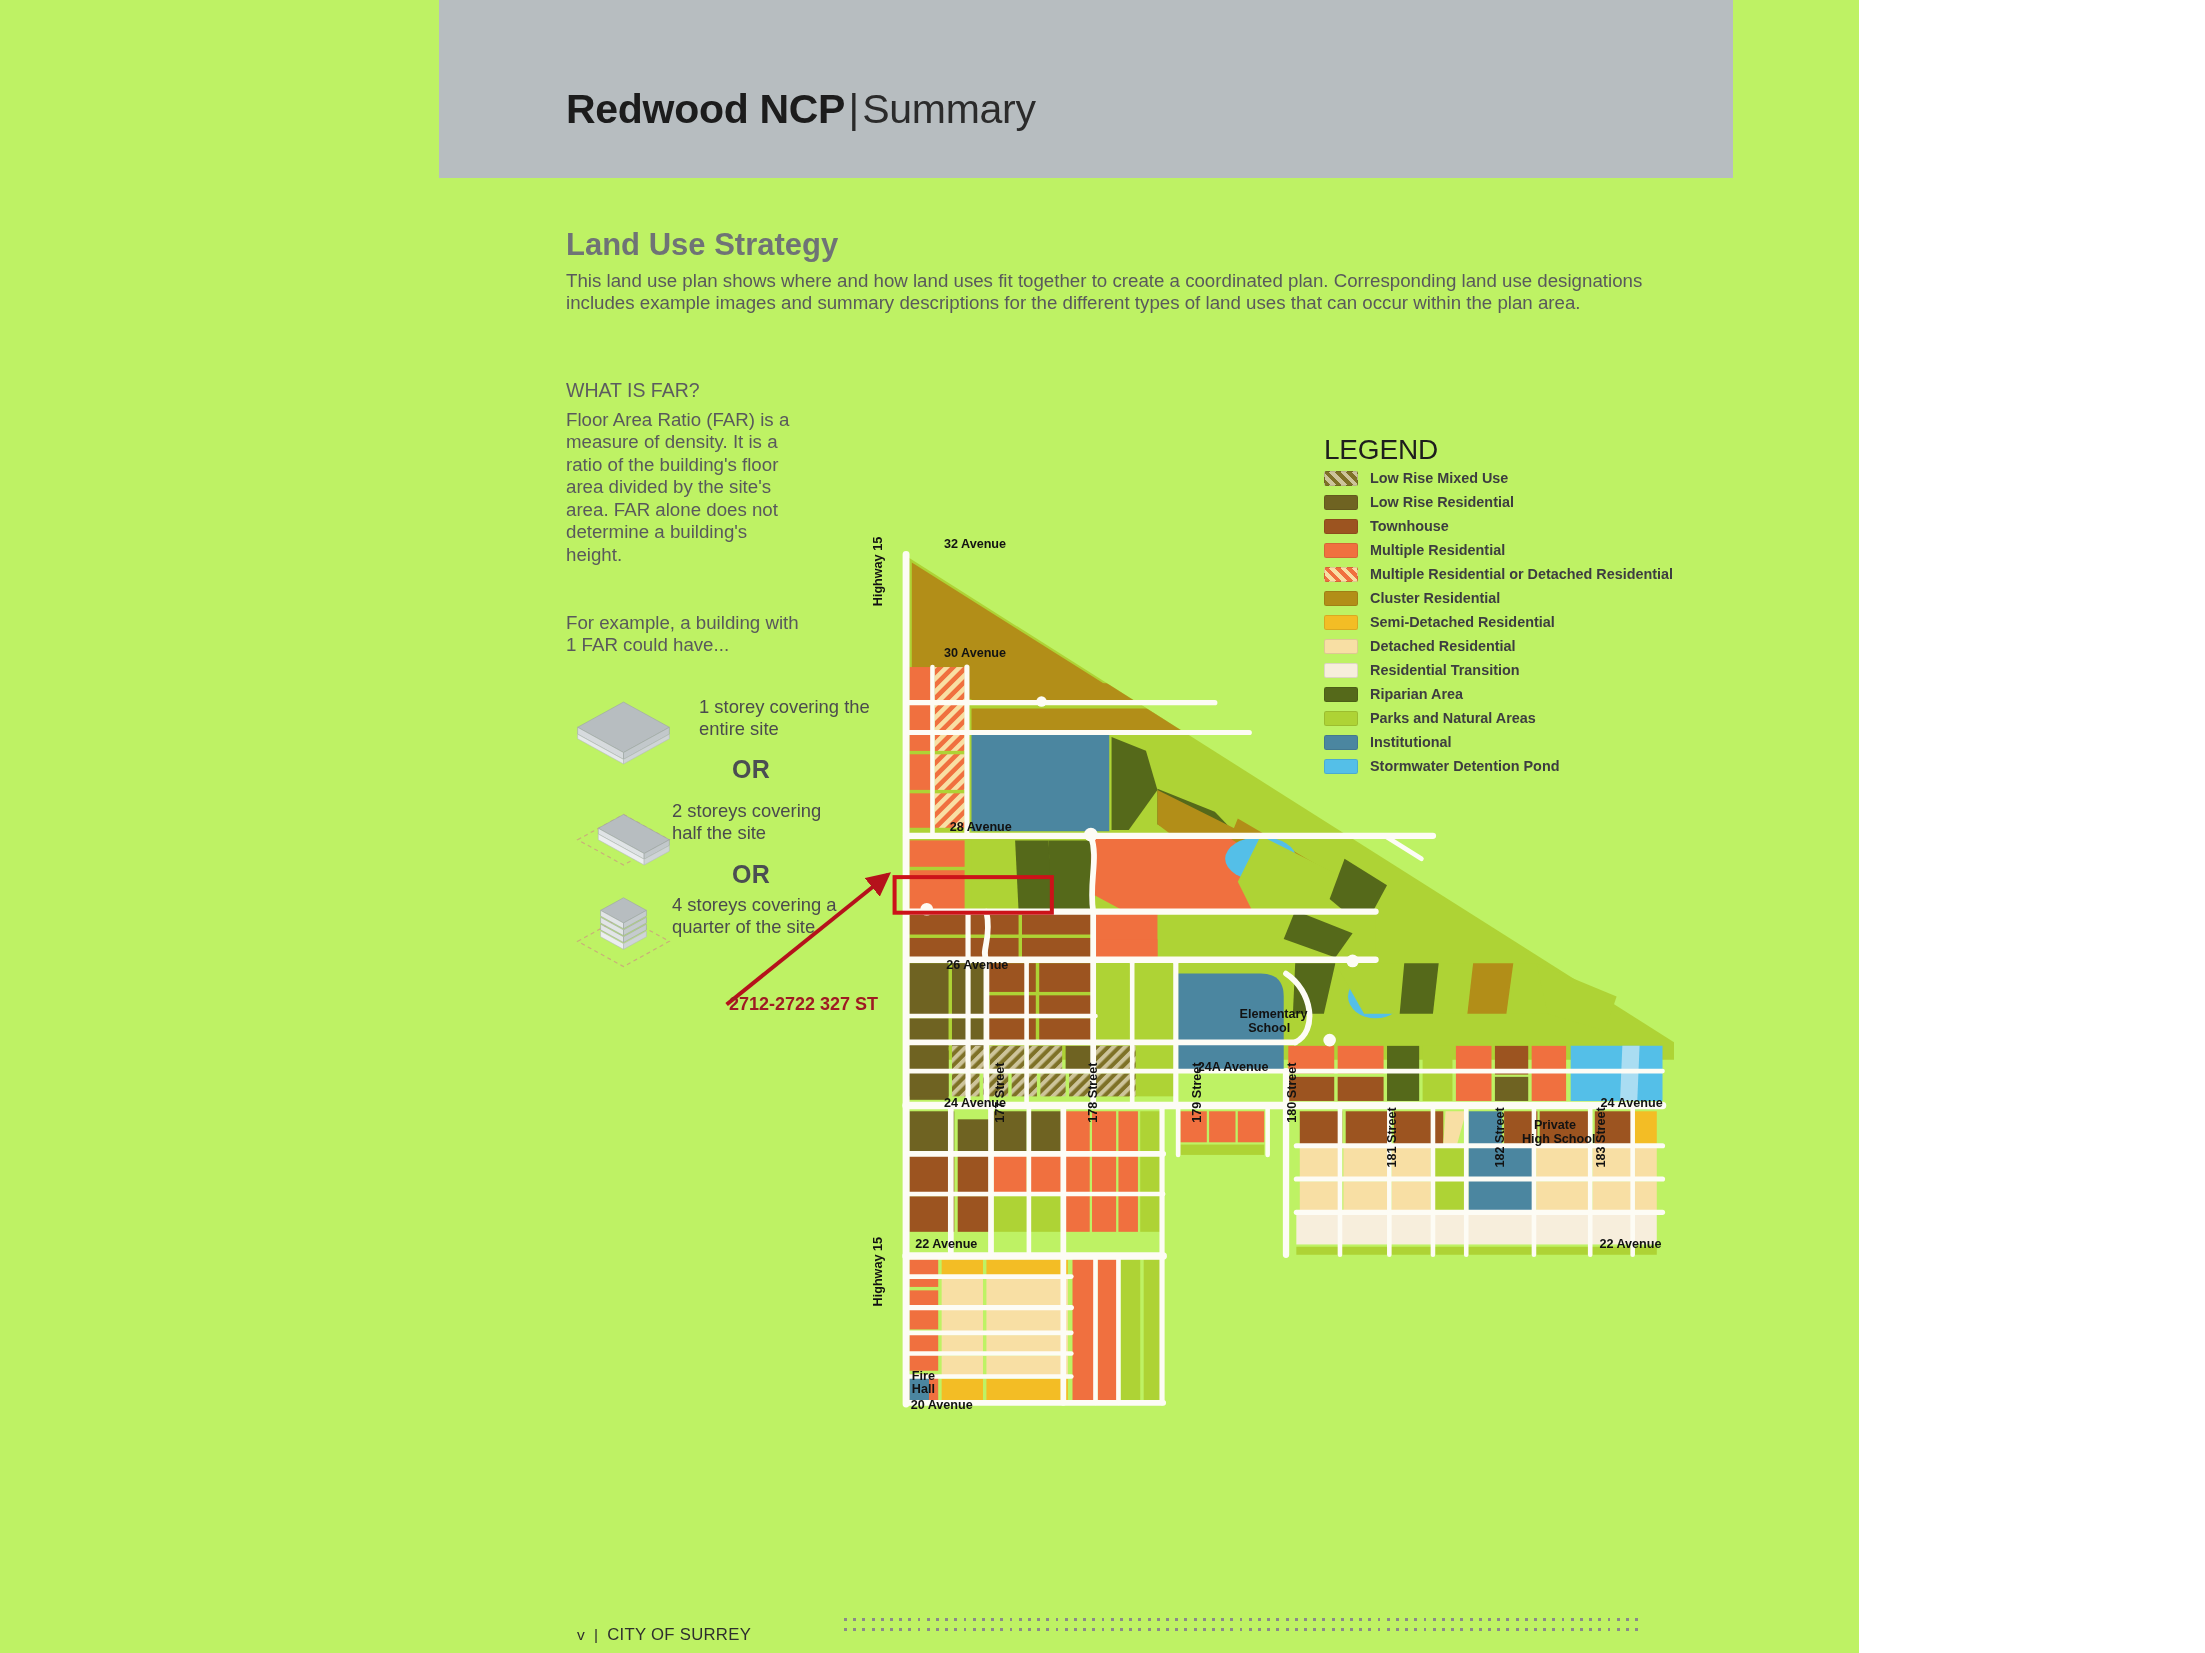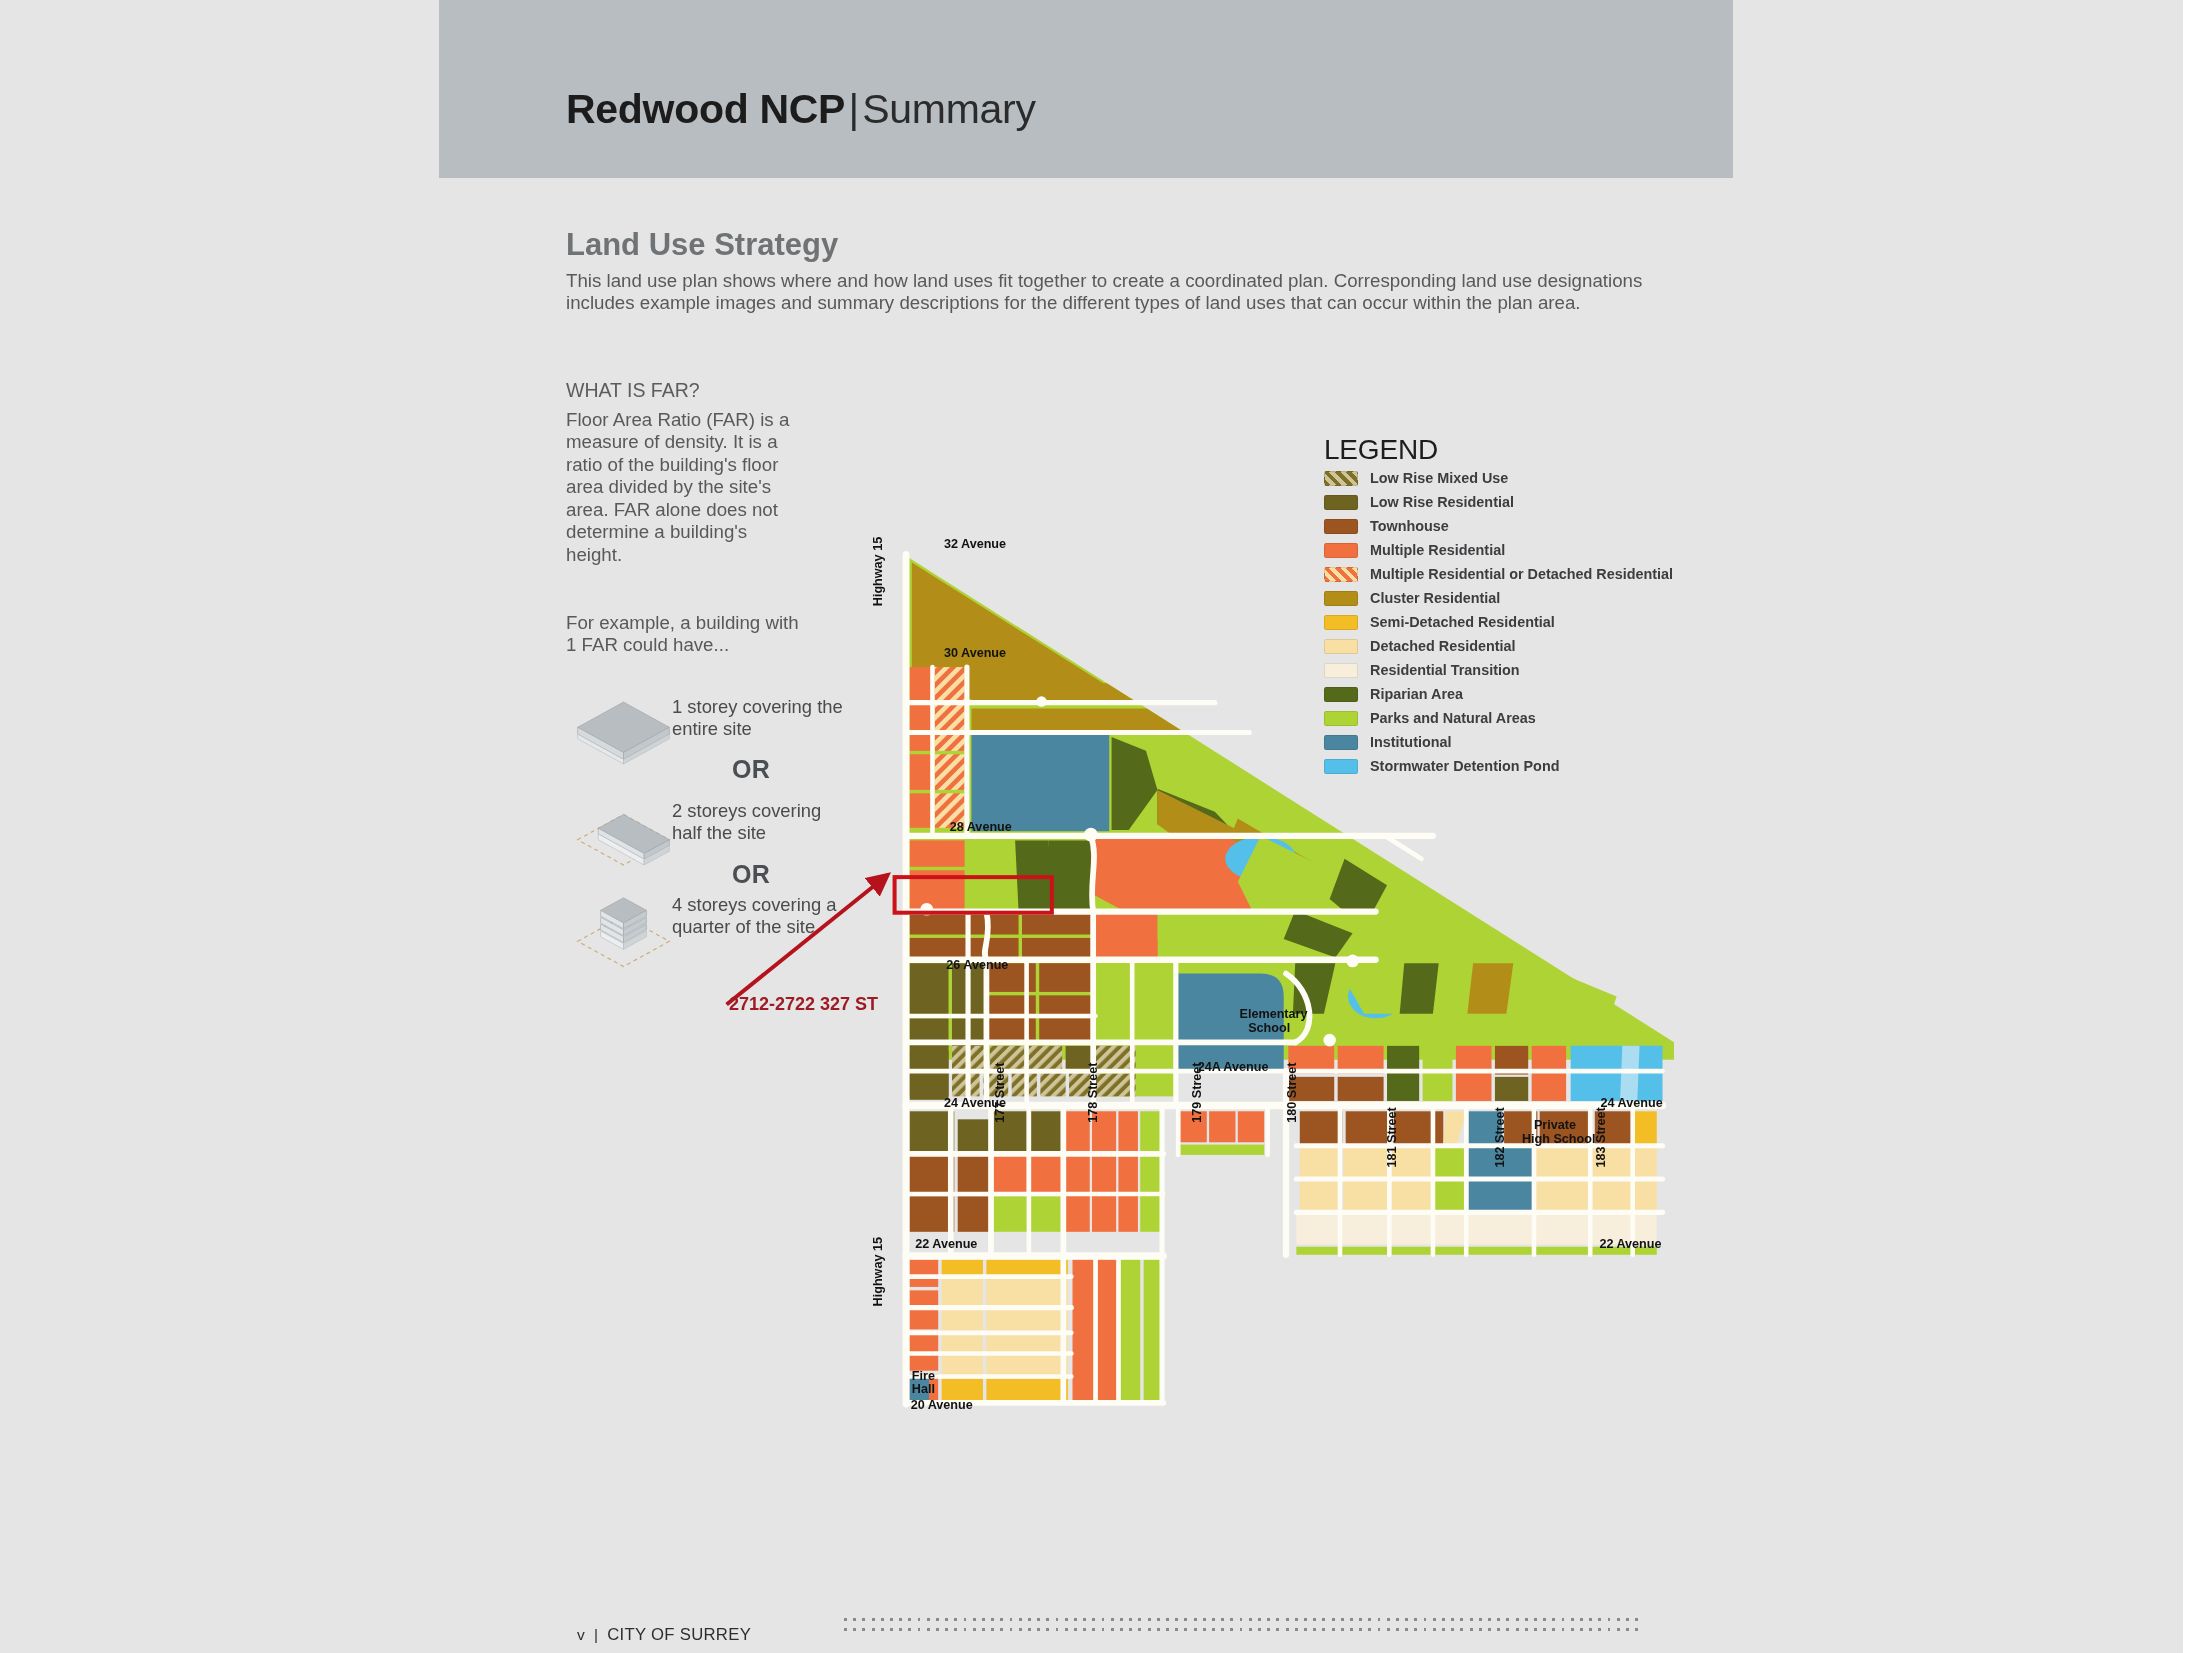--- a/index.html
+++ b/index.html
@@ -2,21 +2,21 @@
 <html style="font-size:9.2px"><head>
 <meta charset="utf-8">
 <style>
   * { box-sizing: border-box; margin: 0; padding: 0; }
   html, body {
     width: 2205px; height: 1654px;
     background: #ffffff;
     font-family: "Liberation Sans", sans-serif;
     overflow: hidden;
   }
-  #page { position: relative; width: 2183px; height: 1654px; background: #e5e5e5; }
+  #page { position: relative; width: 1859px; height: 1654px; background: #bef264; }
 
   
   #header-band {
     position: absolute; left: 439px; top: 0; width: 1294px; height: 178px;
     background: #b7bdc0;
   }
   #header-title {
     position: absolute; left: 566px; top: 89px;
     font-size: 41px; line-height: 1; white-space: nowrap;
     color: #1c1c1c; letter-spacing: -0.3px;
@@ -117,21 +117,21 @@
       <svg width="115" height="86" viewBox="0 0 200 150">
         <g>
           <polygon points="20,72 100,28 180,72 100,116" fill="#b7bdc0" stroke="#9aa1a5" stroke-width="1"></polygon>
           <polygon points="20,72 20,84 100,128 100,116" fill="#d6dadd" stroke="#9aa1a5" stroke-width="1"></polygon>
           <polygon points="180,72 180,84 100,128 100,116" fill="#c2c8cb" stroke="#9aa1a5" stroke-width="1"></polygon>
           <polygon points="20,84 20,92 100,136 100,128" fill="#e6e9eb" stroke="#b4babd" stroke-width="1"></polygon>
           <polygon points="180,84 180,92 100,136 100,128" fill="#cfd4d7" stroke="#b4babd" stroke-width="1"></polygon>
         </g>
       </svg>
     </div>
-    <div class="far-txt" style="top:10.3px;">1 storey covering the entire site</div>
+    <div class="far-txt" style="top:10.3px;margin-left:27px;">1 storey covering the entire site</div>
   </div>
   <div class="or-label" style="top:755px;">OR</div>
 
   <div class="far-row" style="top:787px;">
     <div class="far-fig">
       <svg width="115" height="86" viewBox="0 0 200 150">
         <polygon points="20,92 100,48 180,92 100,136" fill="none" stroke="#c9ad7a" stroke-width="2" stroke-dasharray="7 6"></polygon>
         <g>
           <polygon points="56,72 100,48 180,92 136,116" fill="#b7bdc0" stroke="#9aa1a5" stroke-width="1"></polygon>
           <polygon points="56,72 56,82 136,126 136,116" fill="#dfe3e5" stroke="#9aa1a5" stroke-width="1"></polygon>

